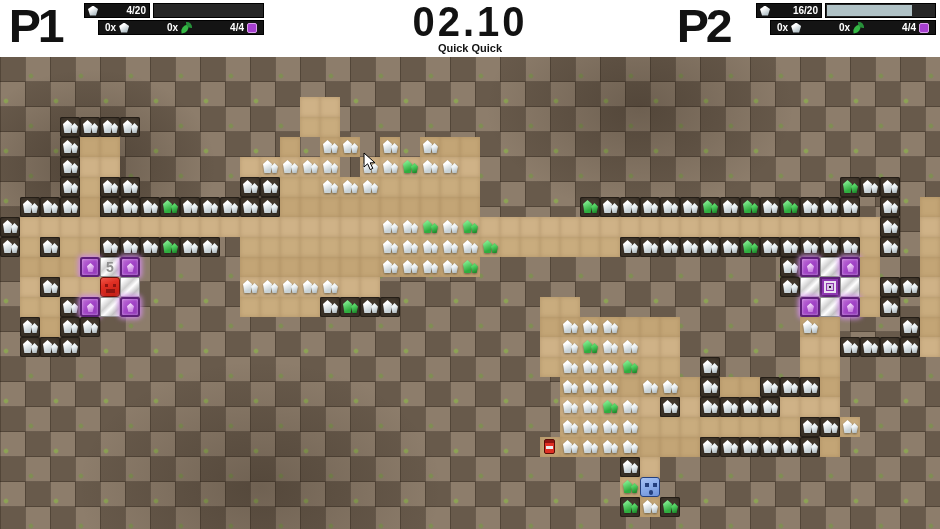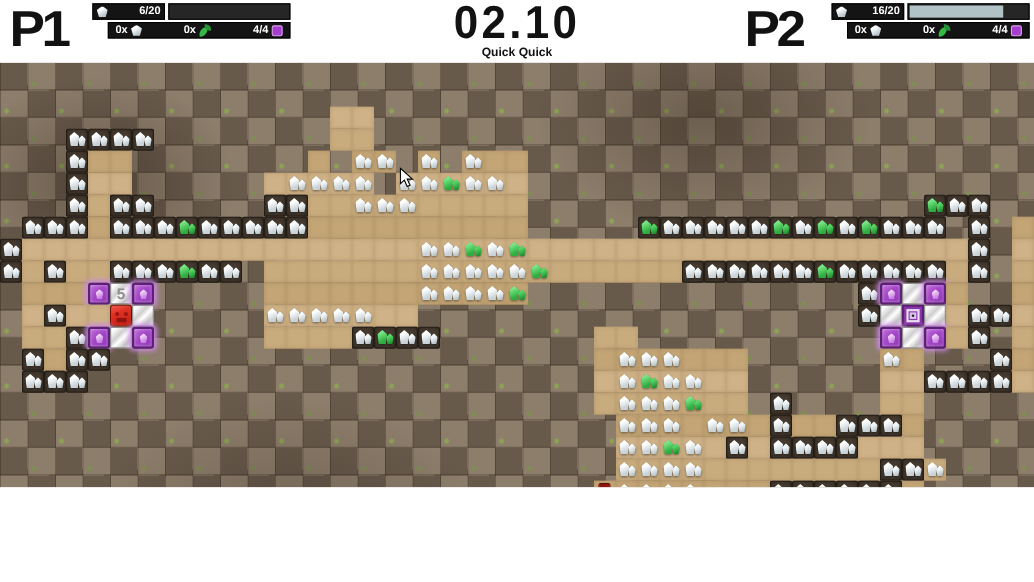--- a/index.html
+++ b/index.html
@@ -1,17 +1,17 @@
 <!DOCTYPE html>
 <html><head>
 <meta charset="utf-8">
 <style>
   html,body{margin:0;padding:0;background:#fff;}
   *{box-sizing:border-box;}
-  .stage{position:relative;width:940px;height:443px;overflow:hidden;background:#fff;
+  .stage{position:relative;width:940px;height:529px;overflow:hidden;background:#fff;
          font-family:"Liberation Sans",sans-serif;}
 
   
   .hud{position:absolute;left:0;top:0;width:940px;height:57px;background:#fff;z-index:5;}
   .plabel{position:absolute;top:1px;font-weight:900;font-size:46px;line-height:50px;
           color:#121212;letter-spacing:-3px;transform:scaleX(1.05);}
   .plabel.p1{left:10px;}
   .plabel.p2{left:678px;}
   .stats{position:absolute;top:3px;width:180px;}
   .stats.p1s{left:84px;}
@@ -109,21 +109,21 @@
 
 <div class="stage">
 
   <div class="hud">
     <div class="plabel p1">P1</div>
 
     <div class="stats p1s">
       <div class="srow">
         <div class="sbox">
           <span class="hicon gemi"></span>
-          <span class="sval">6/20</span>
+          <span class="sval">4/20</span>
         </div>
         <div class="sbar">
           <div class="sfill" style="width: calc(0% - 2px); background: rgb(176, 194, 198);"></div>
         </div>
       </div>
       <div class="srow3">
         <span class="grp">
           <span>0x</span>
           <span class="hicon gemi"></span>
         </span>

